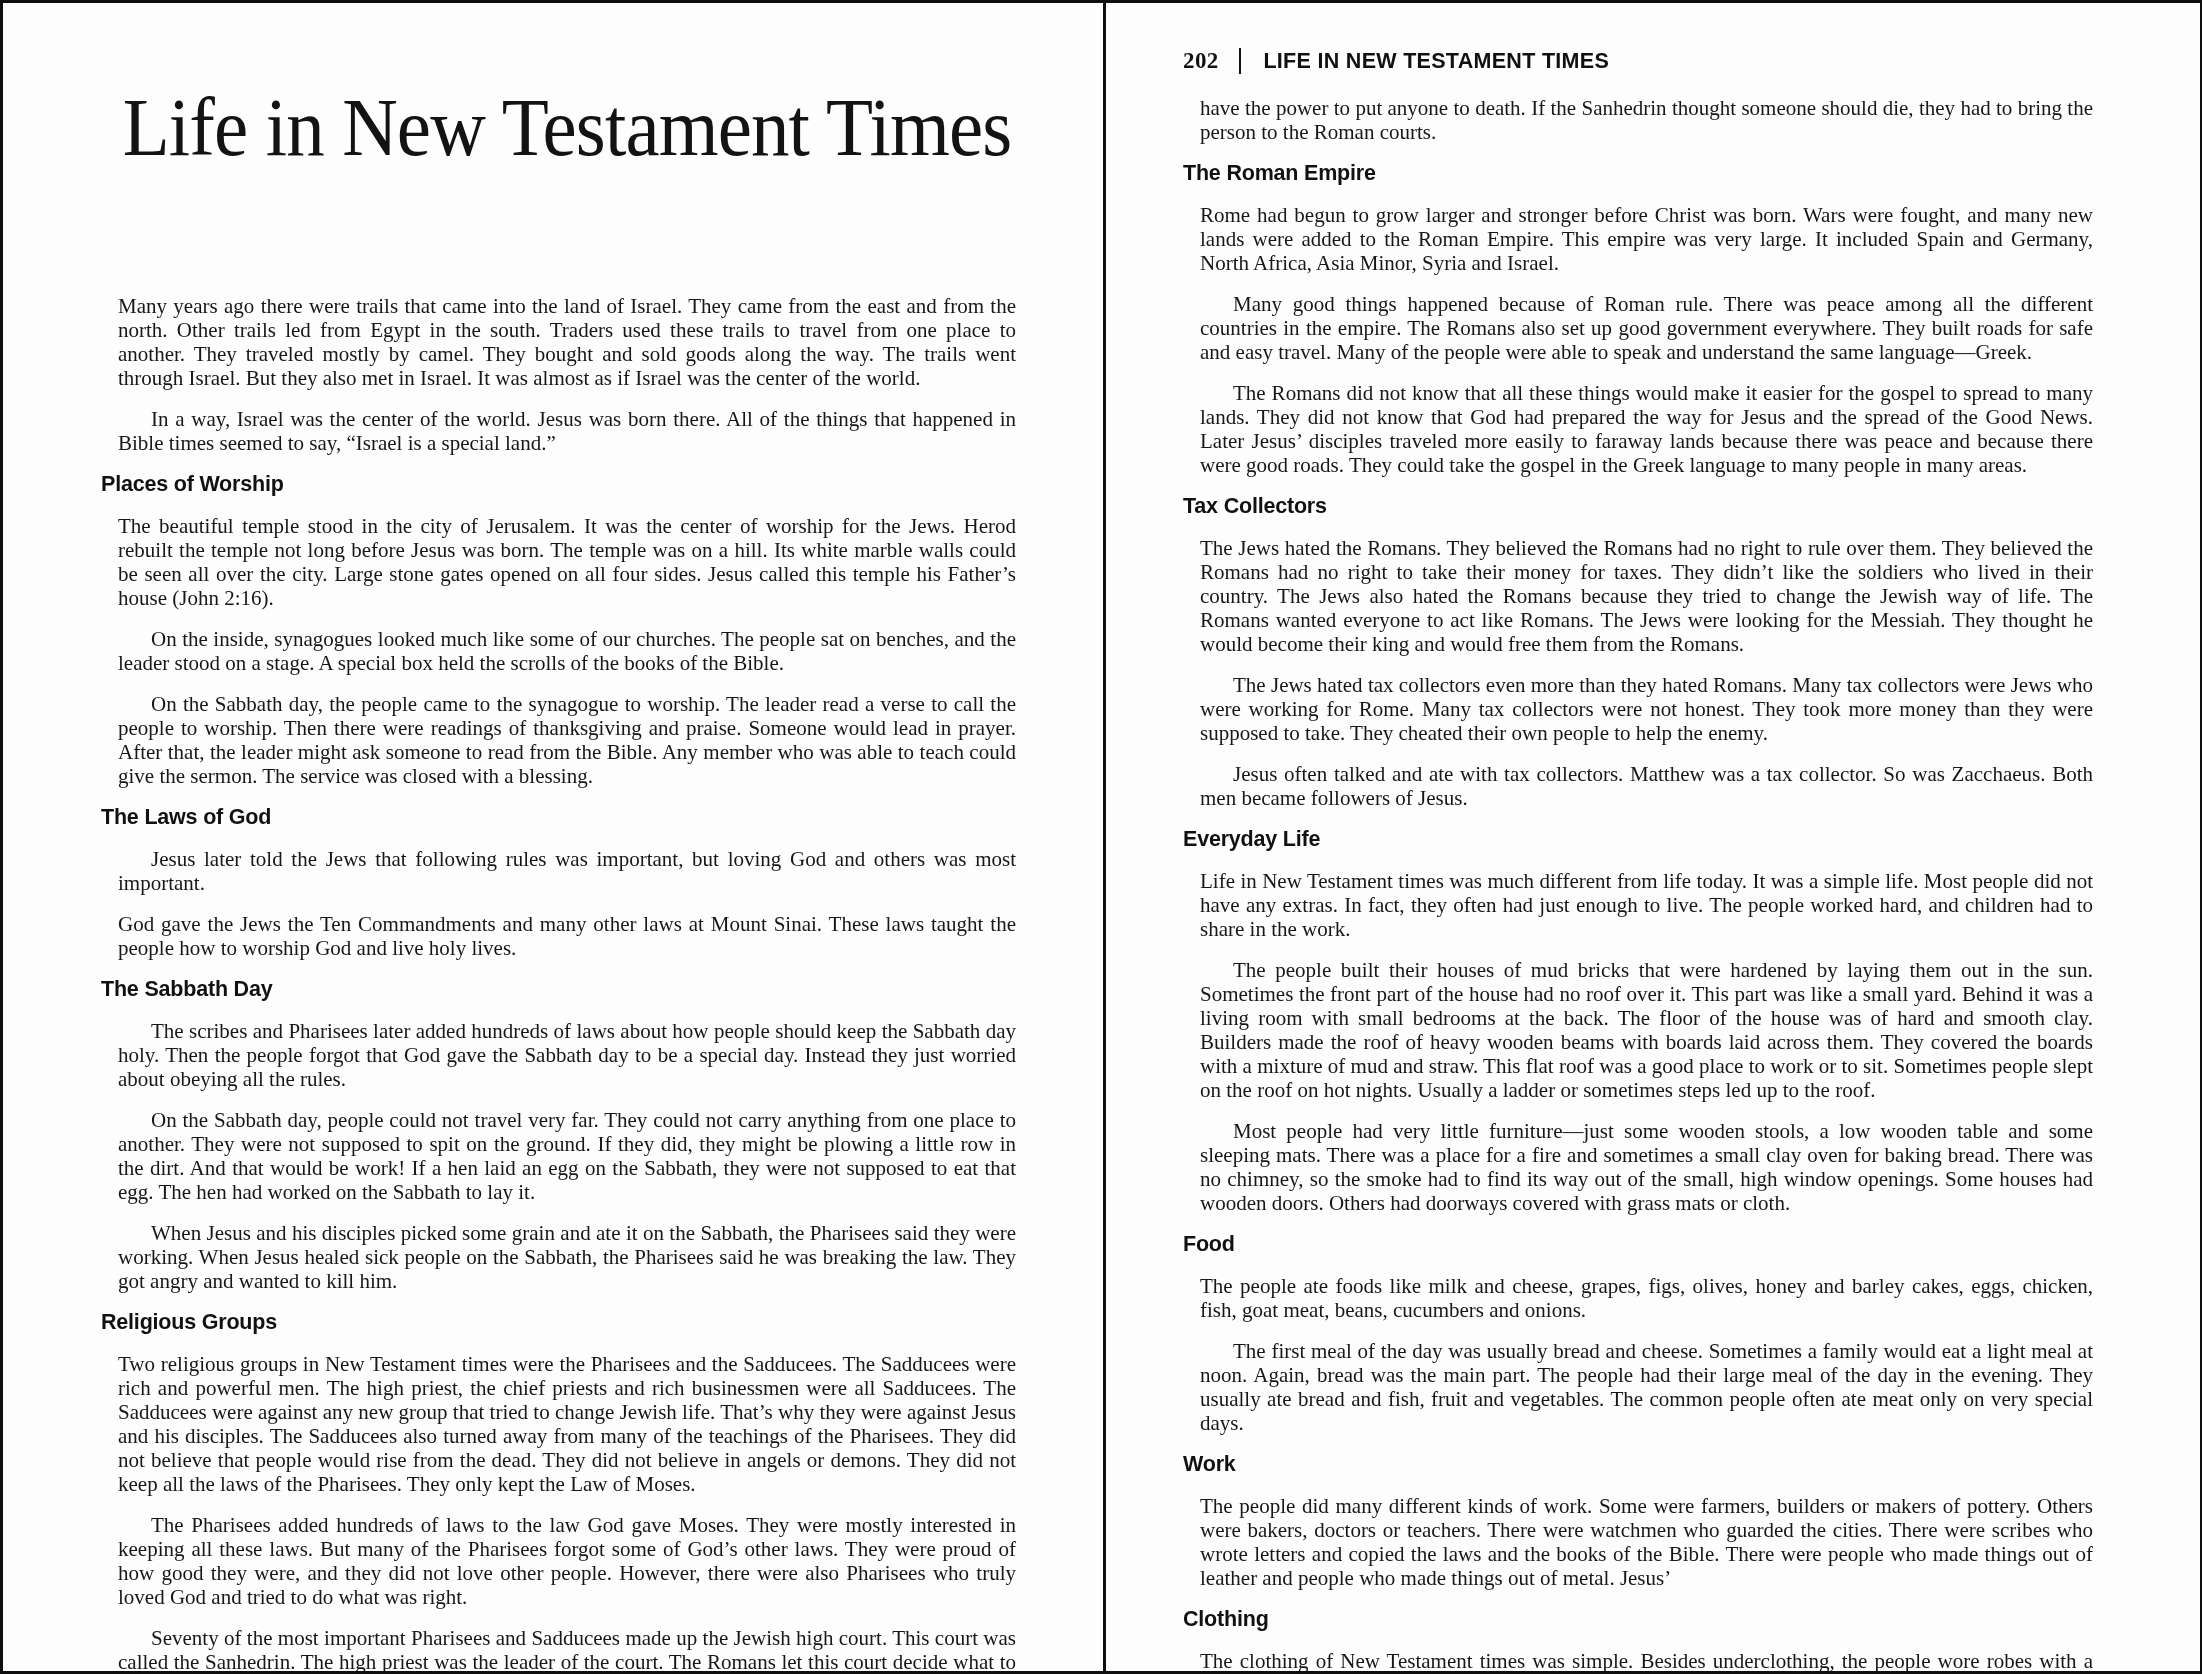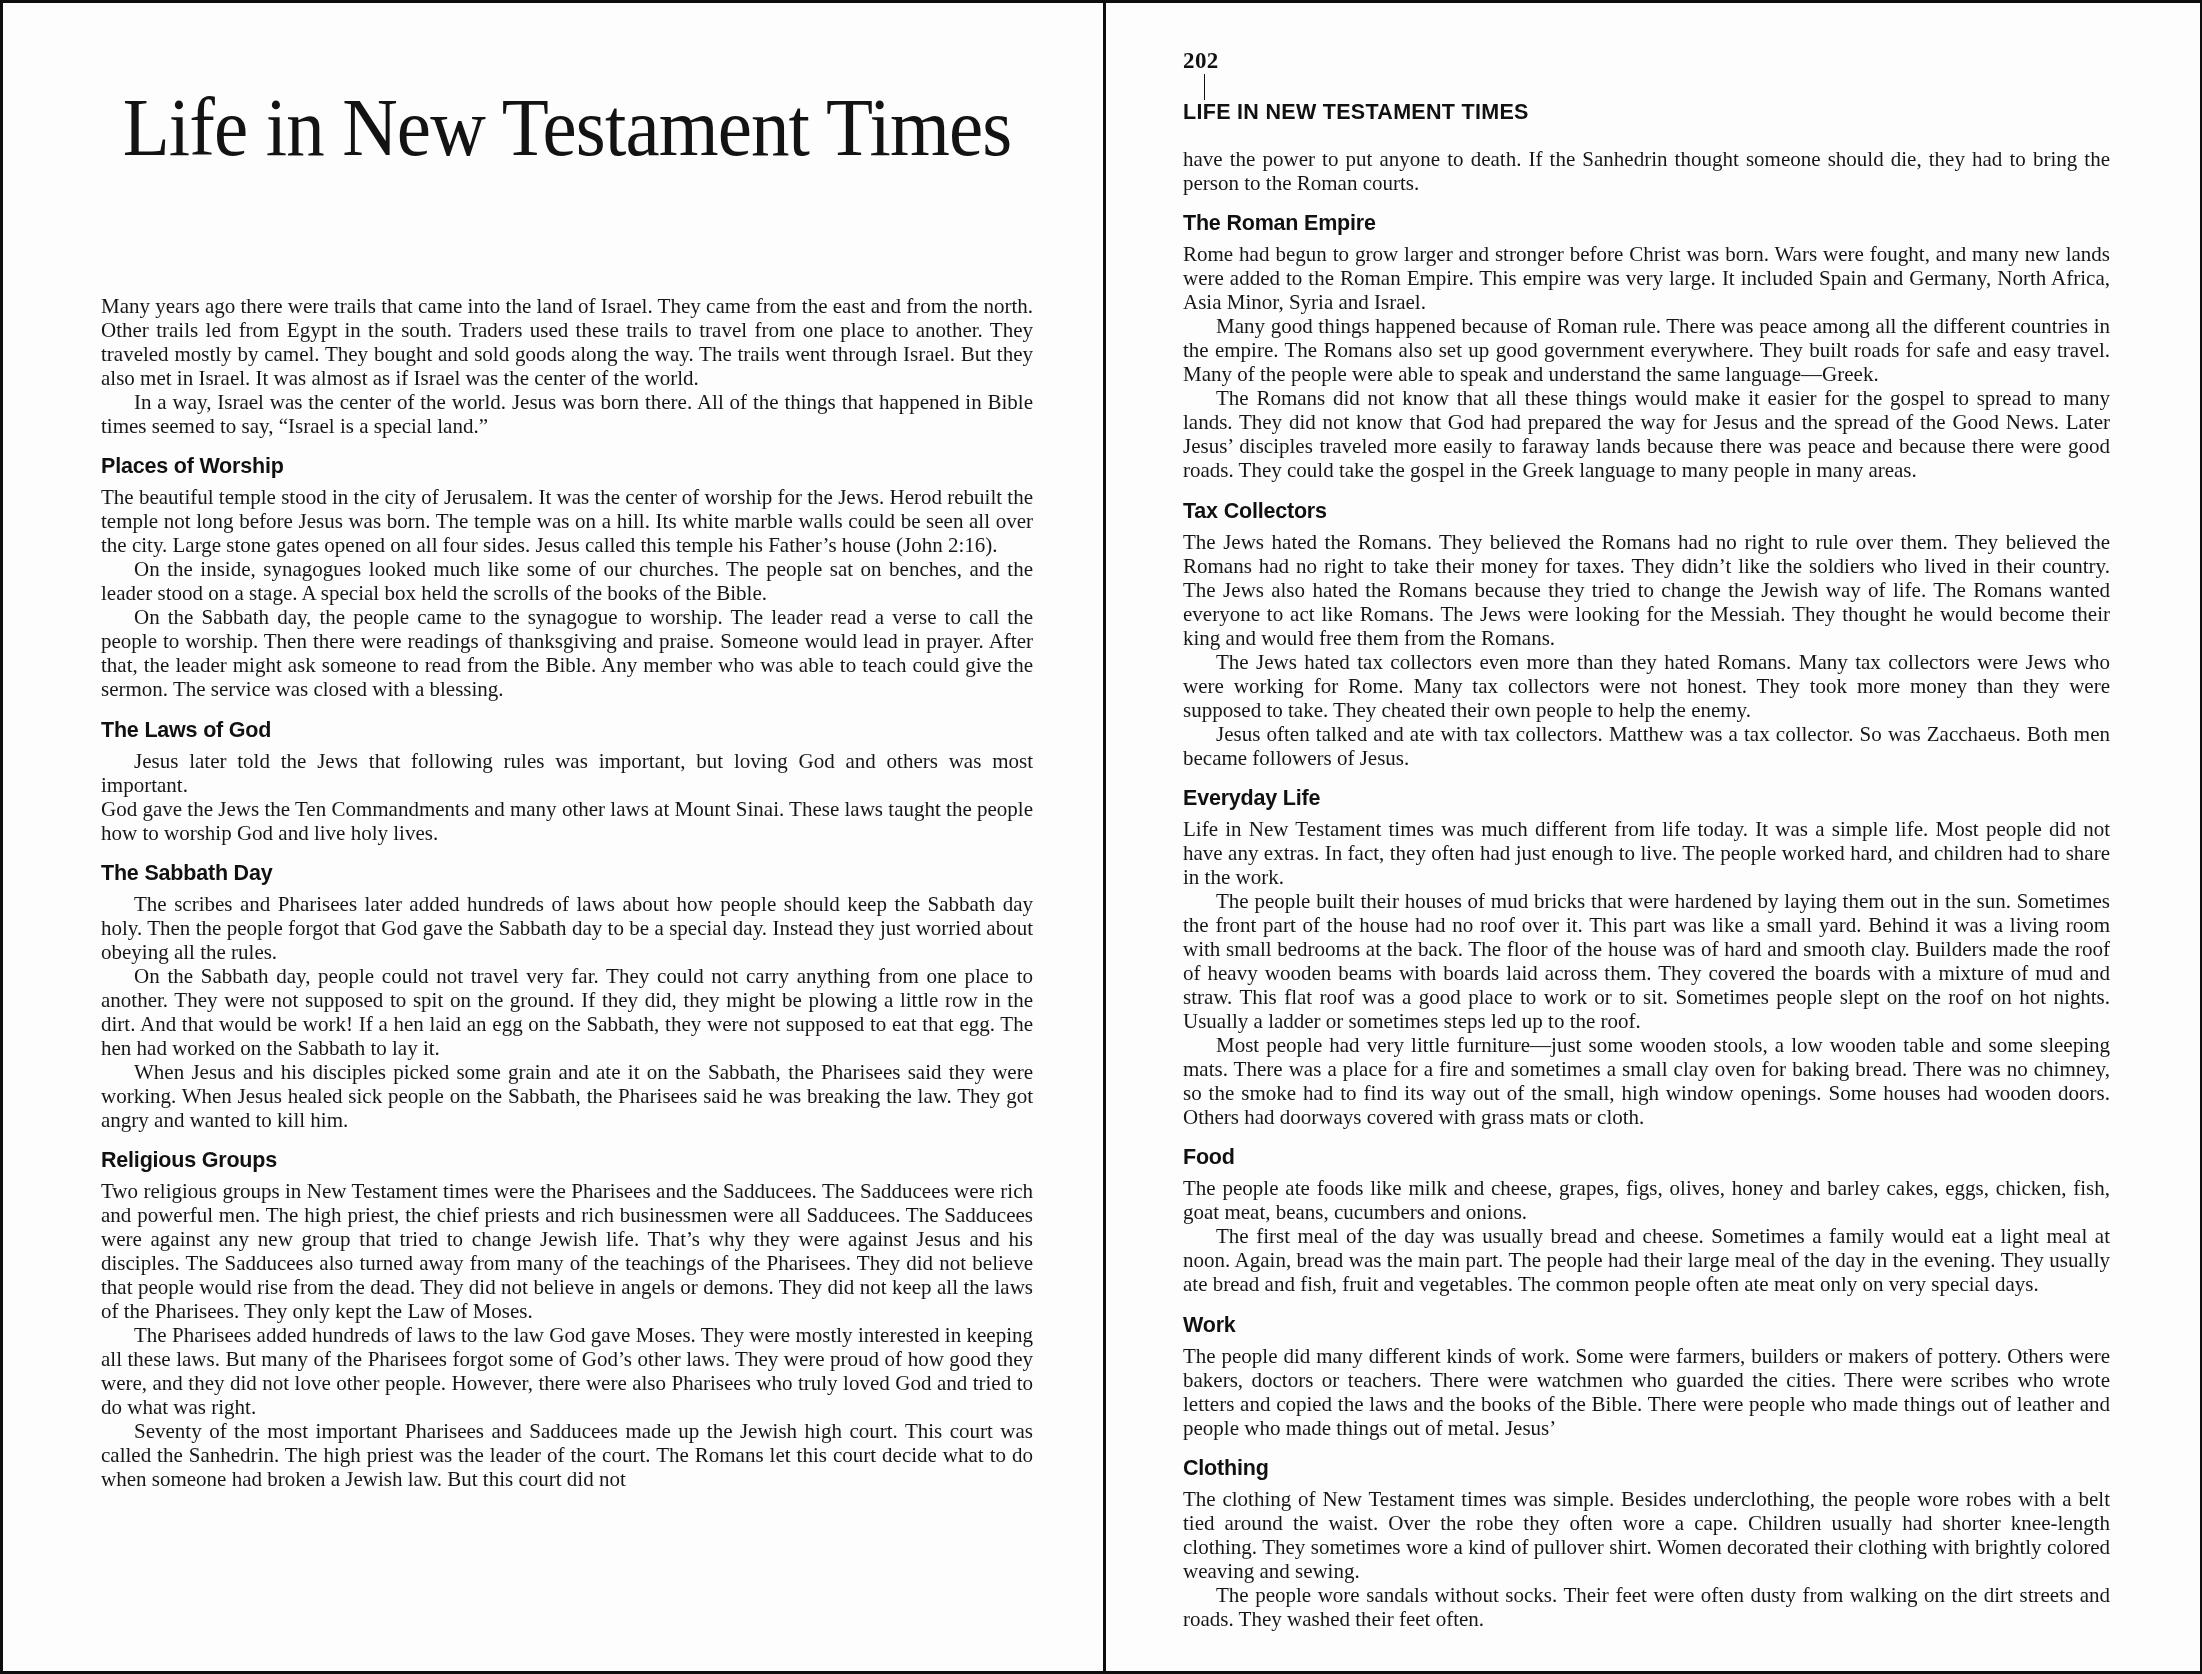--- a/index.html
+++ b/index.html
@@ -51,42 +51,41 @@
     text-align: center;
     letter-spacing: -0.9px;
     color: #131313;
     transform: scaleY(1.08);
     transform-origin: top center;
   }
   .intro-block {
     margin-top: 131px;
   }
   .body-para {
-    margin: 0;
+    margin: 17px;
     font-size: 21px;
     line-height: 24px;
     text-align: justify;
     color: #171717;
   }
   .body-para.indent {
     text-indent: 33px;
   }
   .section-heading {
     margin: 16.3px 0 6px 0;
     font-family: Liberation Sans, sans-serif;
     font-size: 21.5px;
     font-weight: 700;
     letter-spacing: -0.2px;
     color: #111;
   }
   .running-head {
     display: flex;
-    align-items: flex-start;
+    align-items: flex-end;
     margin: 1.7px 0 0 0;
-    flex-direction: column;
   }
   .page-number {
     font-size: 23px;
     font-weight: 700;
     color: #111;
     letter-spacing: 0.4px;
   }
   .head-separator {
     width: 1.7px;
     height: 26px;

